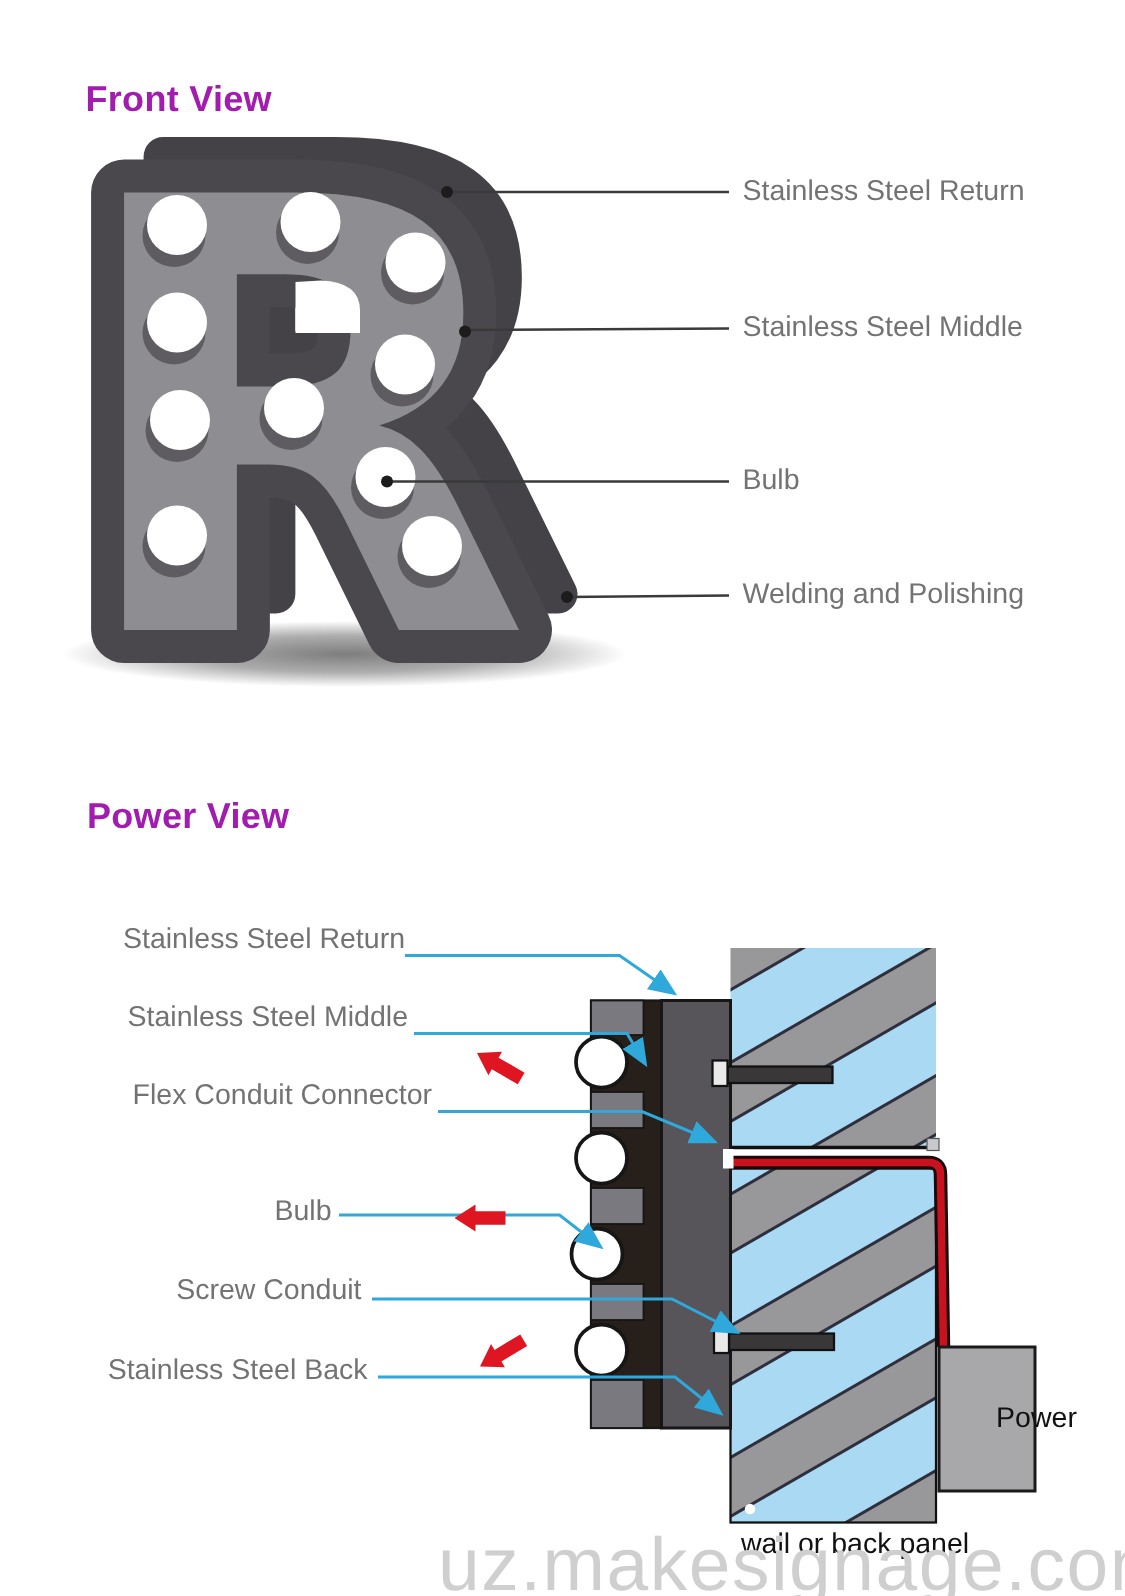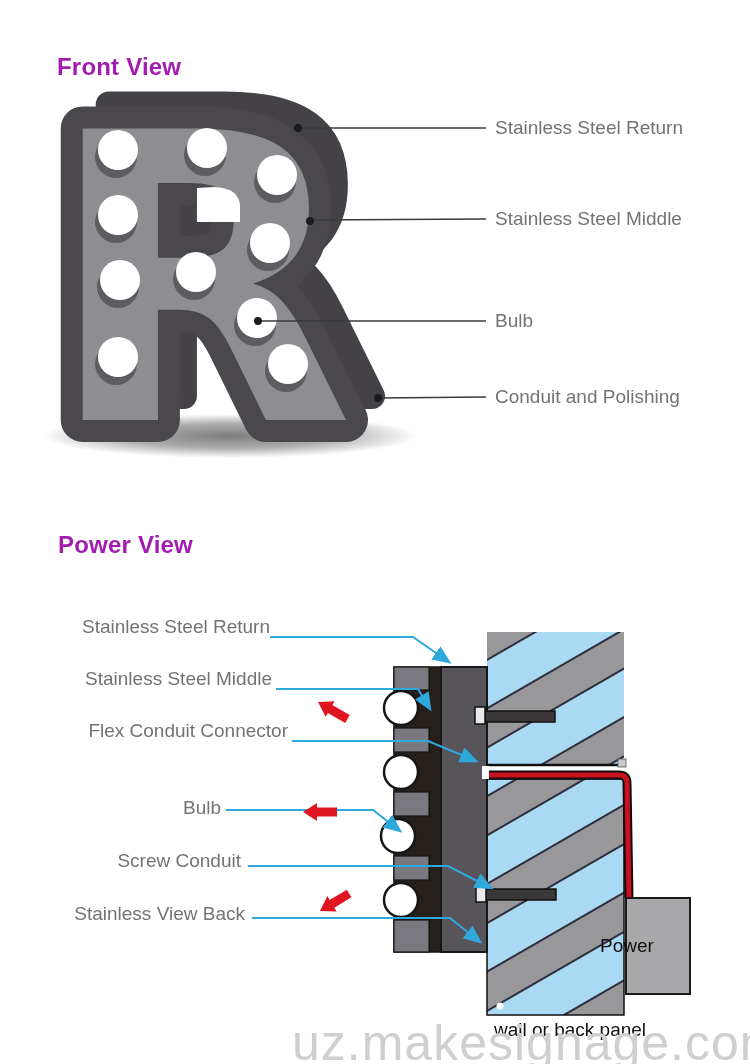--- a/index.html
+++ b/index.html
@@ -1,21 +1,21 @@
 <!DOCTYPE html>
 <html><head>
 <meta charset="utf-8">
 <style>
   html,body{margin:0;padding:0;background:#ffffff;}
   .page{position:relative;width:750px;height:1064px;background:#fff;overflow:hidden;
         font-family:"Liberation Sans",sans-serif;color:#161616;}
   .title{position:absolute;font-size:24px;font-weight:600;color:#a21caf;letter-spacing:.2px;}
   .lbl{position:absolute;font-size:19px;color:#737373;white-space:nowrap;transform:translateY(-50%);}
   .lbl.r{text-align:right;}
-  .powerbox-label{position:absolute;left:595px;top:898px;width:64px;height:96px;
+  .powerbox-label{position:absolute;left:659px;top:898px;width:64px;height:96px;
         display:flex;align-items:center;justify-content:center;font-size:19px;color:#111;}
   .caption{position:absolute;left:494px;top:1019px;font-size:19px;color:#111;white-space:nowrap;}
   .watermark{position:absolute;left:292px;top:1014px;font-size:50px;color:#cfcfcf;
         white-space:nowrap;letter-spacing:1px;z-index:5;}
   svg{position:absolute;left:0;top:0;}
 </style>
 </head>
 <body>
 
 <div class="page">
@@ -152,26 +152,26 @@
       </g>
     </g>
   </svg>
 
   <div class="title" style="left:57px;top:53px;">Front View</div>
   <div class="title" style="left:58px;top:531px;">Power View</div>
 
   <div class="lbl" style="left:495px;top:128px;">Stainless Steel Return</div>
   <div class="lbl" style="left:495px;top:219px;">Stainless Steel Middle</div>
   <div class="lbl" style="left:495px;top:321px;">Bulb</div>
-  <div class="lbl" style="left:495px;top:397px;">Conduit and Polishing</div>
+  <div class="lbl" style="left:495px;top:397px;">Welding and Polishing</div>
 
   <div class="lbl r" style="right:480px;top:627px;">Stainless Steel Return</div>
   <div class="lbl r" style="right:478px;top:679px;">Stainless Steel Middle</div>
   <div class="lbl r" style="right:462px;top:731px;text-align:center;">Flex Conduit Connector</div>
   <div class="lbl r" style="right:529px;top:808px;">Bulb</div>
   <div class="lbl r" style="right:509px;top:861px;">Screw Conduit</div>
-  <div class="lbl r" style="right:505px;top:914px;">Stainless View Back</div>
+  <div class="lbl r" style="right:505px;top:914px;">Stainless Steel Back</div>
 
   <div class="powerbox-label">Power</div>
   <div class="caption">wall or back panel</div>
   <div class="watermark">uz.makesignage.com</div>
 
 </div>
 
 </body></html>

